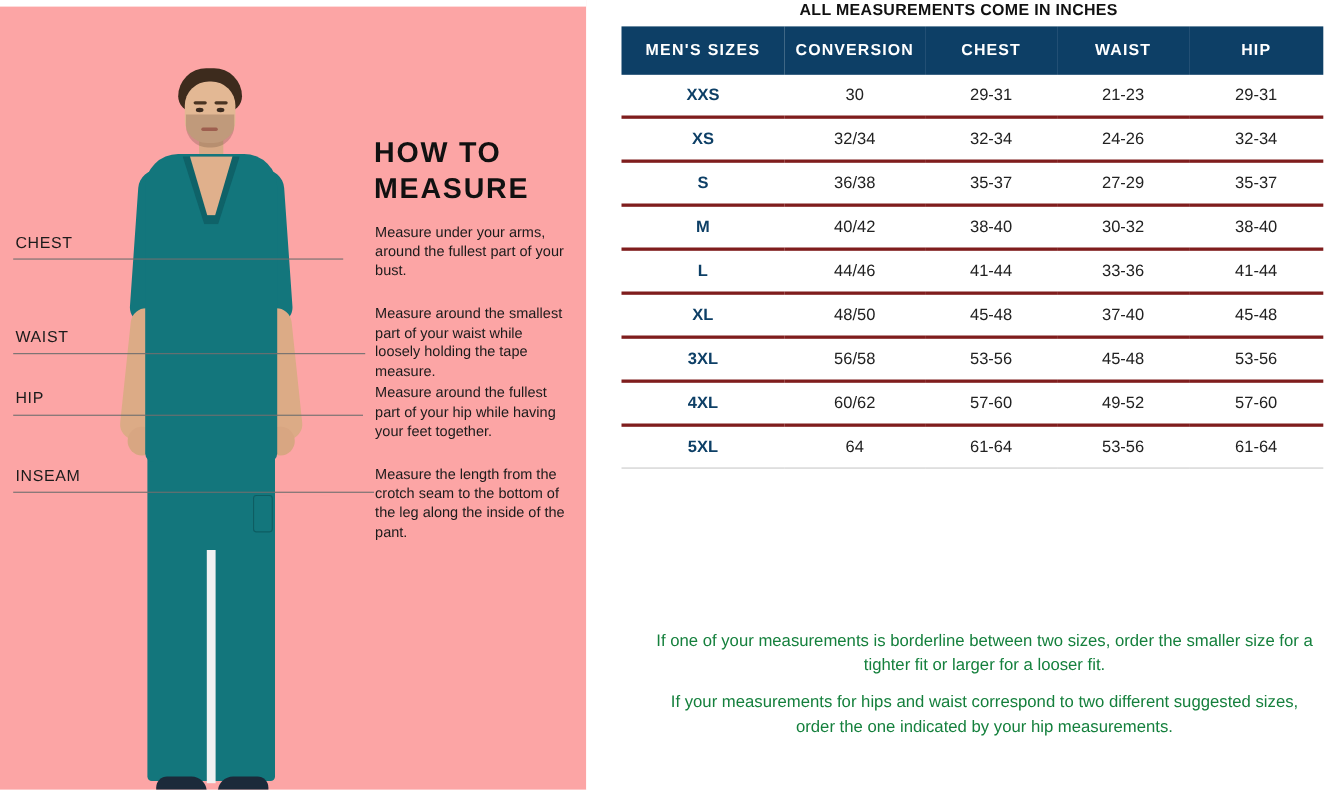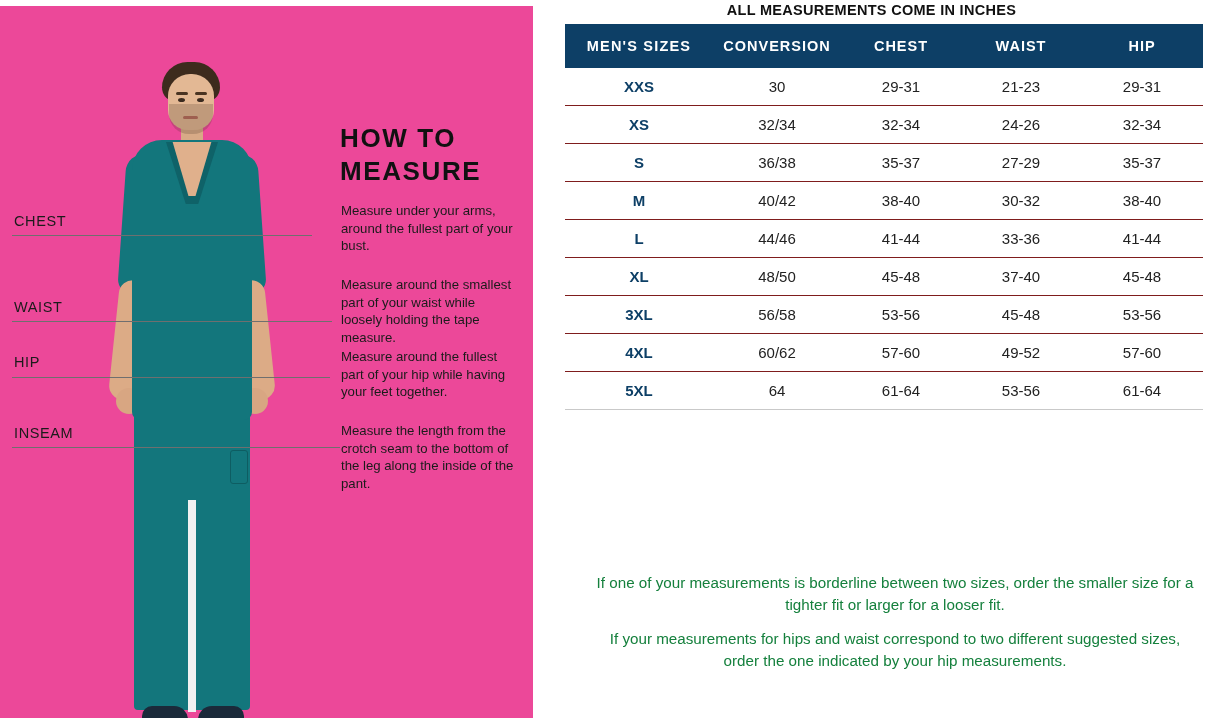--- a/index.html
+++ b/index.html
@@ -15,21 +15,21 @@
     position: relative;
     width: 1210px;
     height: 718px;
     background: #ffffff;
   }
   
   .left-panel {
     position: absolute;
     left: 0; top: 0;
     width: 533px; height: 718px;
-    background: #ec4899;
+    background: #fca5a5;
     overflow: hidden;
   }
   .left-panel .topstrip {
     position: absolute; left: 0; top: 0;
     width: 533px; height: 6px;
     background: #ffffff;
   }
   .how-to-measure {
     position: absolute;
     left: 340px; top: 122px;
@@ -168,21 +168,21 @@
     font-size: 14.5px;
     font-weight: bold;
     letter-spacing: 1px;
     padding: 14px 4px;
     border: none;
   }
   table.sizes thead th:first-child { letter-spacing: 1.2px; }
   table.sizes tbody td {
     text-align: center;
     padding: 10px 4px;
-    border-bottom: 1px solid #7f1d1d;
+    border-bottom: 3px solid #7f1d1d;
     color: #222;
     font-size: 15px;
   }
   table.sizes tbody tr:last-child td { border-bottom: 1px solid #c9c9c9; }
   table.sizes tbody td.size-col {
     color: #0d3f66;
     font-weight: bold;
   }
   .col-size { width: 148px; }
   .col-conv { width: 128px; }

